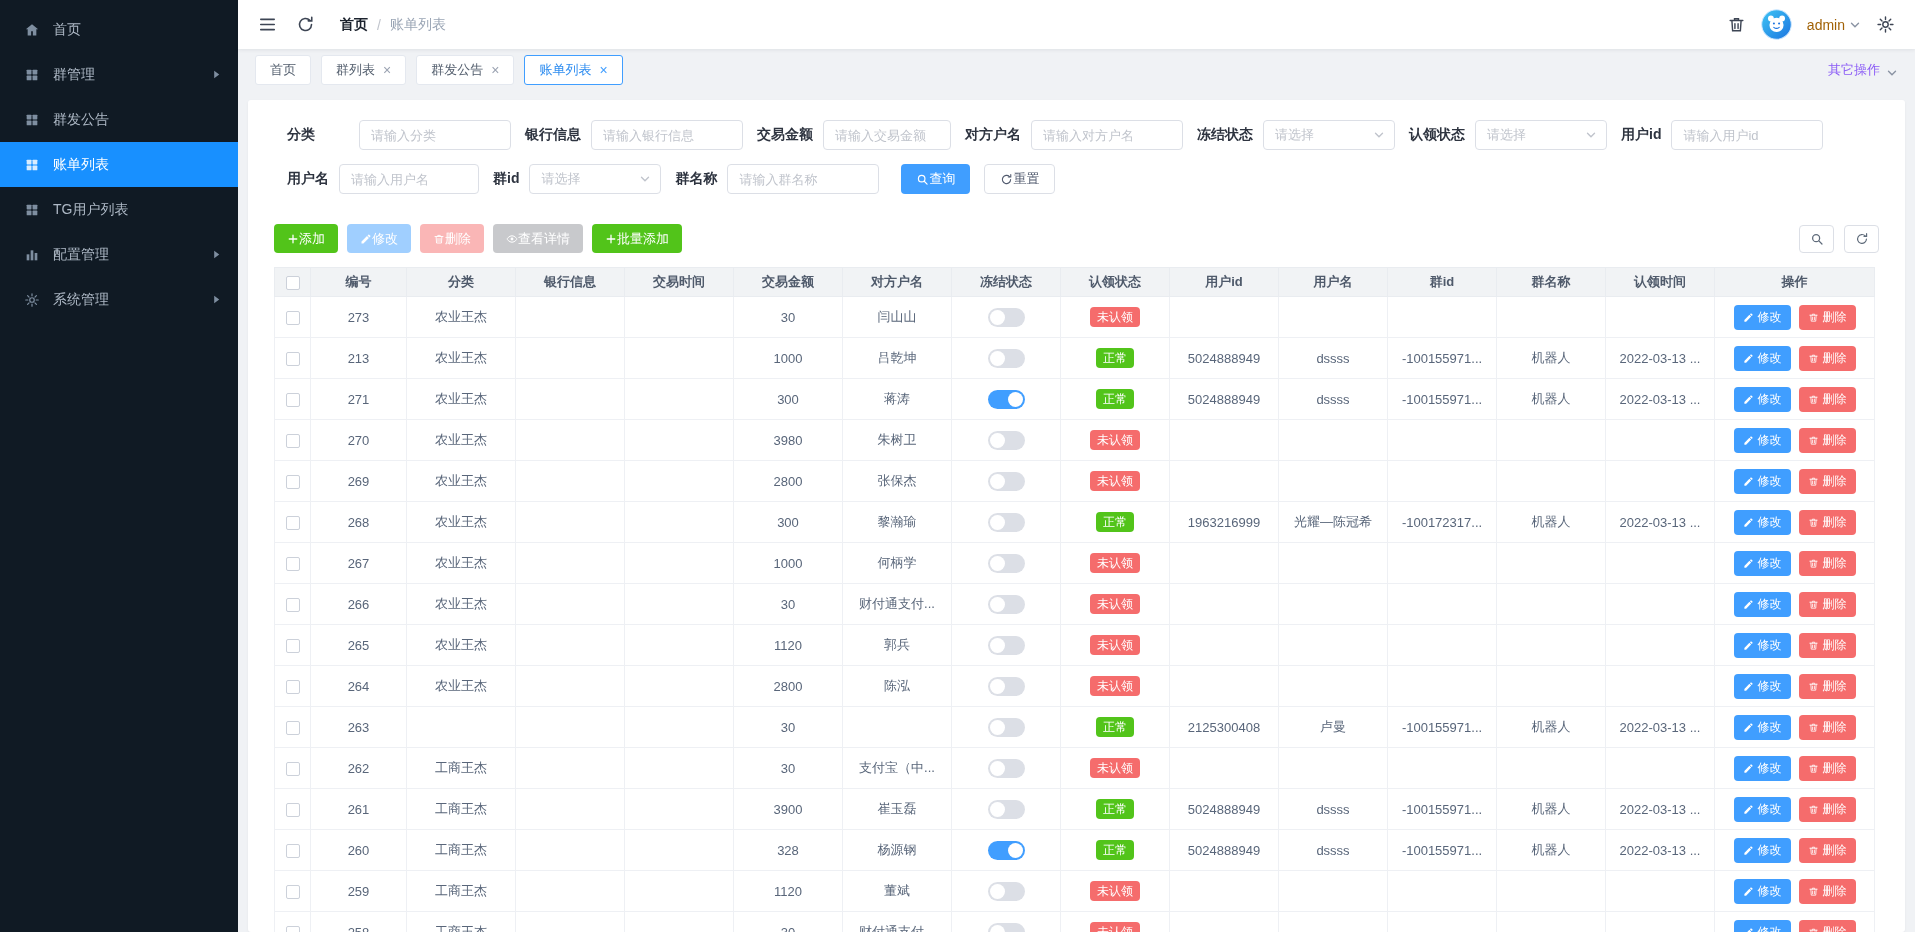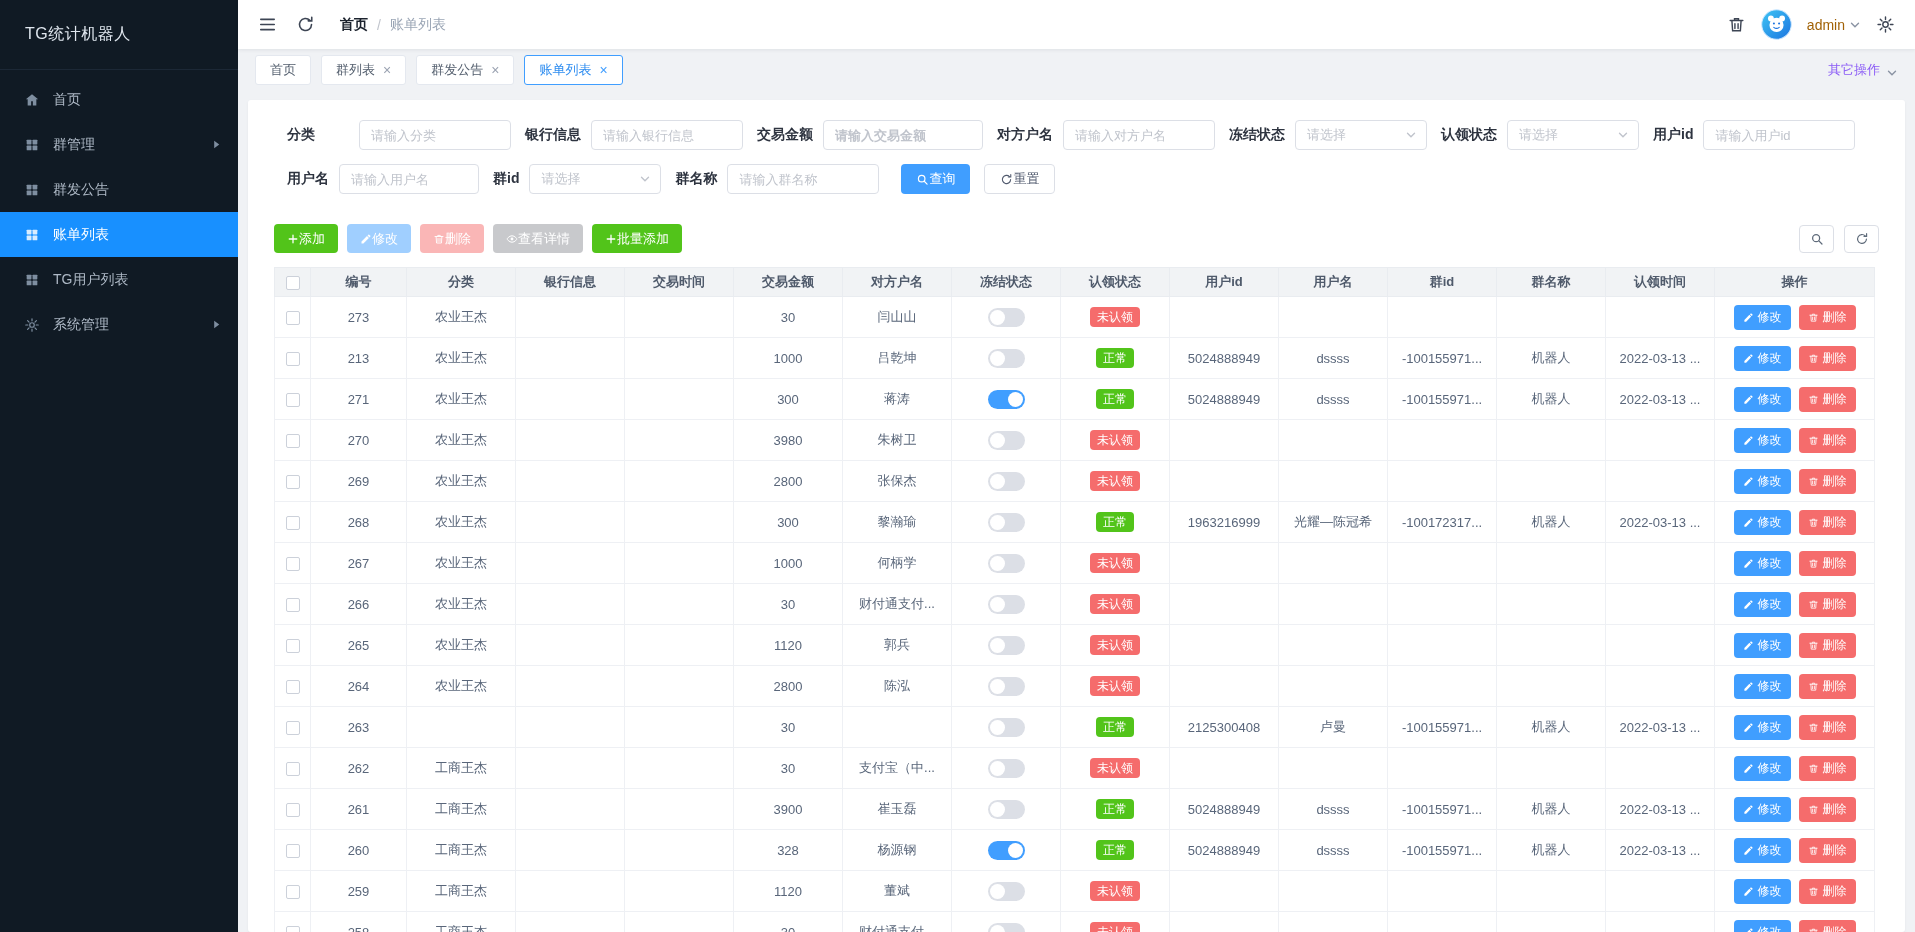--- a/index.html
+++ b/index.html
@@ -93,21 +93,20 @@
 
   .rbtn{height:25px;padding:0 9px;border:none;border-radius:4px;color:#fff;font-size:12px;display:inline-flex;align-items:center;gap:4px;cursor:pointer;font-family:inherit}
   .rbtn svg{width:11px;height:11px}
   .rbtn.edit{background:#409eff;margin-right:8px}
   .rbtn.del{background:#f56c6c}
 </style>
 </head>
 <body>
 
 <aside class="sidebar">
-  <div class="side-title">TG统计机器人</div>
   <nav class="side-nav" id="side-nav">
       <div class="side-item">
         <span class="sicon">
           <svg viewBox="0 0 24 24" fill="currentColor">
             <path d="M12 3.2 2.8 11h2.7v9.3h5.2v-6.4h2.6v6.4h5.2V11h2.7z"></path>
           </svg>
         </span>
         <span class="slabel">首页</span>
       </div>
       <div class="side-item">
@@ -151,20 +150,35 @@
       <div class="side-item">
         <span class="sicon">
           <svg viewBox="0 0 24 24" fill="currentColor">
             <rect x="4" y="4" width="7.2" height="7.2" rx="1"></rect>
             <rect x="12.8" y="4" width="7.2" height="7.2" rx="1"></rect>
             <rect x="4" y="12.8" width="7.2" height="7.2" rx="1"></rect>
             <rect x="12.8" y="12.8" width="7.2" height="7.2" rx="1"></rect>
           </svg>
         </span>
         <span class="slabel">TG用户列表</span>
+      </div>
+      <div class="side-item">
+        <span class="sicon">
+          <svg viewBox="0 0 24 24" fill="currentColor">
+            <rect x="4" y="11" width="4" height="9"></rect>
+            <rect x="10" y="5" width="4" height="15"></rect>
+            <rect x="16" y="9" width="4" height="11"></rect>
+          </svg>
+        </span>
+        <span class="slabel">配置管理</span>
+        <span class="side-caret">
+          <svg viewBox="0 0 12 12" fill="currentColor">
+            <path d="M3.5 1.8 9 6l-5.5 4.2z"></path>
+          </svg>
+        </span>
       </div>
       <div class="side-item">
         <span class="sicon">
           <svg viewBox="0 0 24 24" fill="none" stroke="currentColor" stroke-width="1.8" stroke-linecap="round">
             <circle cx="12" cy="12" r="3.4"></circle>
             <path d="M12 2.6v3.2M12 18.2v3.2M2.6 12h3.2M18.2 12h3.2M5.4 5.4l2.2 2.2M16.4 16.4l2.2 2.2M18.6 5.4l-2.2 2.2M7.6 16.4l-2.2 2.2"></path>
           </svg>
         </span>
         <span class="slabel">系统管理</span>
         <span class="side-caret">
@@ -269,21 +283,21 @@
           <div class="ffield">
             <span class="flabel">分类</span>
             <input class="fctl" style="width: 152px; margin-left: 34px;" placeholder="请输入分类">
           </div>
           <div class="ffield">
             <span class="flabel">银行信息</span>
             <input class="fctl" style="width: 152px;" placeholder="请输入银行信息">
           </div>
           <div class="ffield">
             <span class="flabel">交易金额</span>
-            <input class="fctl" style="width: 160px; font-weight: bold;" placeholder="请输入交易金额">
+            <input class="fctl" style="width: 128px;" placeholder="请输入交易金额">
           </div>
           <div class="ffield">
             <span class="flabel">对方户名</span>
             <input class="fctl" style="width: 152px;" placeholder="请输入对方户名">
           </div>
           <div class="ffield">
             <span class="flabel">冻结状态</span>
             <div class="fselect" style="width:132px">
               <span>请选择</span>
               <span class="chev">

